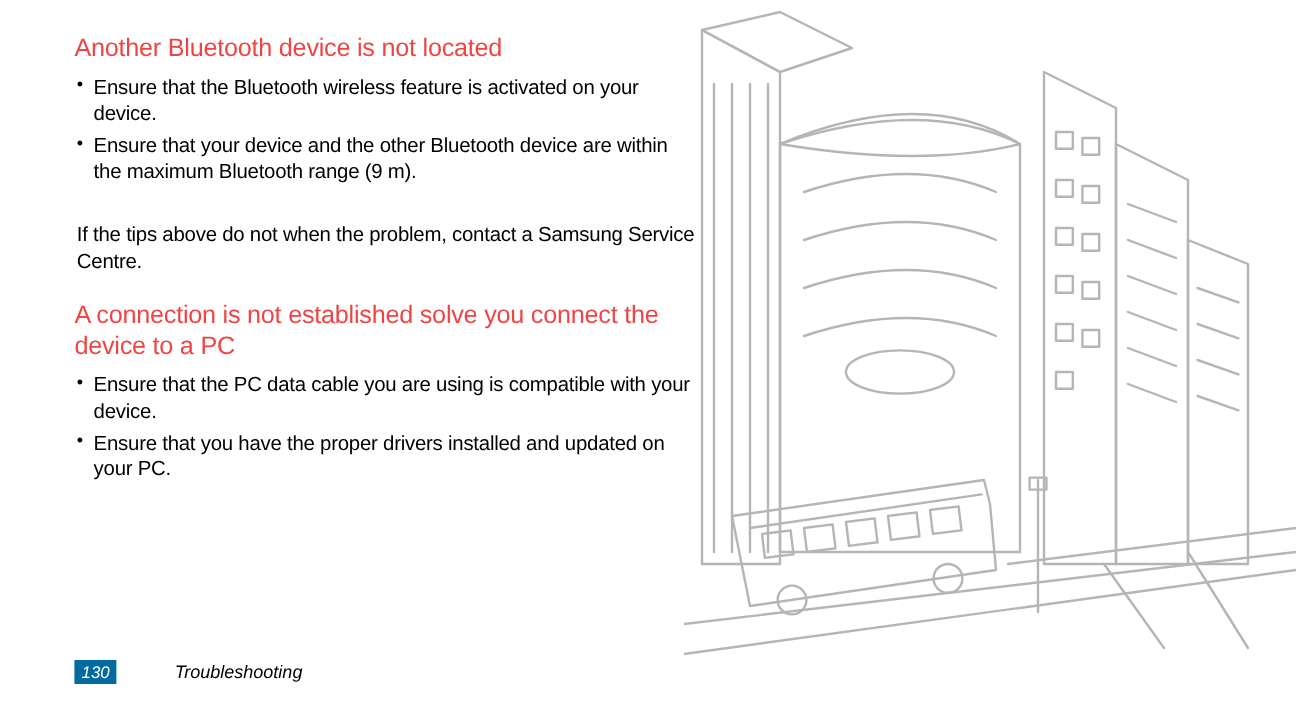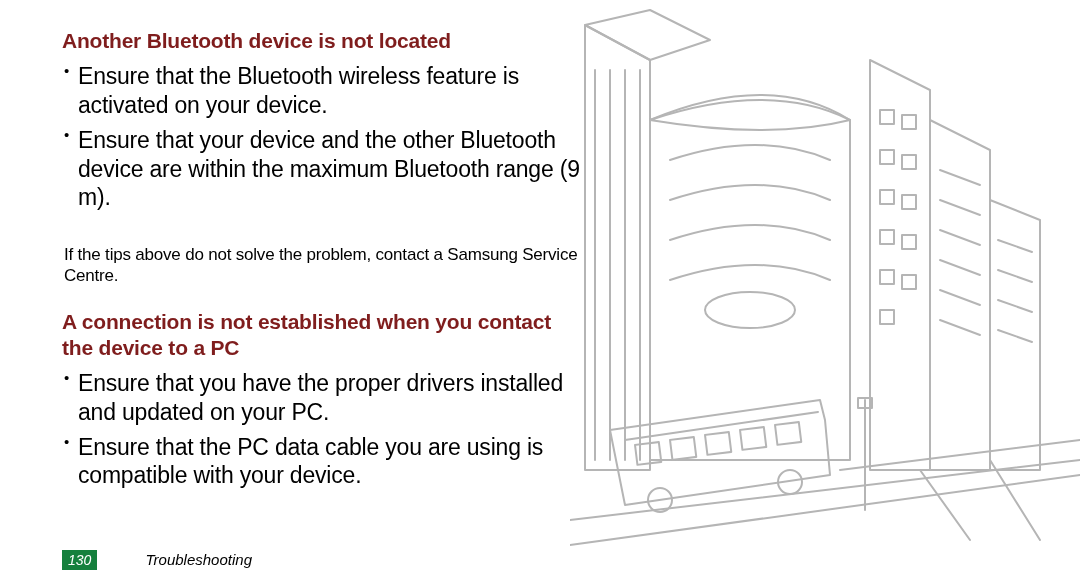--- a/index.html
+++ b/index.html
@@ -1,48 +1,48 @@
 <!DOCTYPE html>
 <html><head>
 <meta charset="utf-8">
 <style>
   * { margin: 0; padding: 0; box-sizing: border-box; }
   html, body { width: 1080px; height: 586px; font-family: Arial, Helvetica, sans-serif; background: #fff; color: #000; }
   .page { position: relative; width: 1080px; height: 586px; padding: 28px 0 0 62px; }
   .left-col { width: 520px; }
-  h2 { color: #7f1d1d; font-weight: 700; font-size: 21px; line-height: 1.25; margin-bottom: 8px; letter-spacing: -0.2px; }
+  h2 { color: #ef4444; font-weight: 400; font-size: 21px; line-height: 1.25; margin-bottom: 8px; letter-spacing: -0.2px; }
   ul { list-style: none; padding-left: 16px; margin-bottom: 14px; }
-  li { position: relative; font-size: 23px; line-height: 1.25; margin-bottom: 6px; letter-spacing: -0.2px; }
+  li { position: relative; font-size: 17px; line-height: 1.25; margin-bottom: 6px; letter-spacing: -0.2px; }
   li::before { content: "•"; position: absolute; left: -14px; top: 0; font-size: 15px; }
   .para { font-size: 17px; line-height: 1.25; margin-bottom: 22px; letter-spacing: -0.2px; padding-left: 2px; }
   .gap { height: 18px; }
   .footer { position: absolute; left: 62px; bottom: 16px; font-size: 15px; }
-  .page-num { display: inline-block; background: #15803d; color: #fff; padding: 2px 6px; font-weight: 400; font-style: italic; margin-right: 4px; font-size: 14px; }
+  .page-num { display: inline-block; background: #0369a1; color: #fff; padding: 2px 6px; font-weight: 400; font-style: italic; margin-right: 4px; font-size: 14px; }
   .section { font-style: italic; font-size: 15px; margin-left: 40px; }
   .art { position: absolute; right: 0; top: 0; width: 510px; height: 560px; }
   .art svg { width: 100%; height: 100%; }
 </style>
 </head>
 <body>
 
 <div class="page">
   <div class="left-col">
 
     <h2>Another Bluetooth device is not located</h2>
     <ul>
       <li>Ensure that the Bluetooth wireless feature is activated on your device.</li>
       <li>Ensure that your device and the other Bluetooth device are within the maximum Bluetooth range (9 m).</li>
     </ul>
     <div class="gap"></div>
-    <p class="para">If the tips above do not solve the problem, contact a Samsung Service Centre.</p>
+    <p class="para">If the tips above do not when the problem, contact a Samsung Service Centre.</p>
 
-    <h2>A connection is not established when you contact the device to a PC</h2>
+    <h2>A connection is not established solve you connect the device to a PC</h2>
     <ul>
+      <li>Ensure that the PC data cable you are using is compatible with your device.</li>
       <li>Ensure that you have the proper drivers installed and updated on your PC.</li>
-      <li>Ensure that the PC data cable you are using is compatible with your device.</li>
     </ul>
 
   </div>
 
   <div class="footer">
     <span class="page-num">130</span>
     <span class="section">Troubleshooting</span>
   </div>
 
   <div class="art" aria-label="cityscape-illustration">

